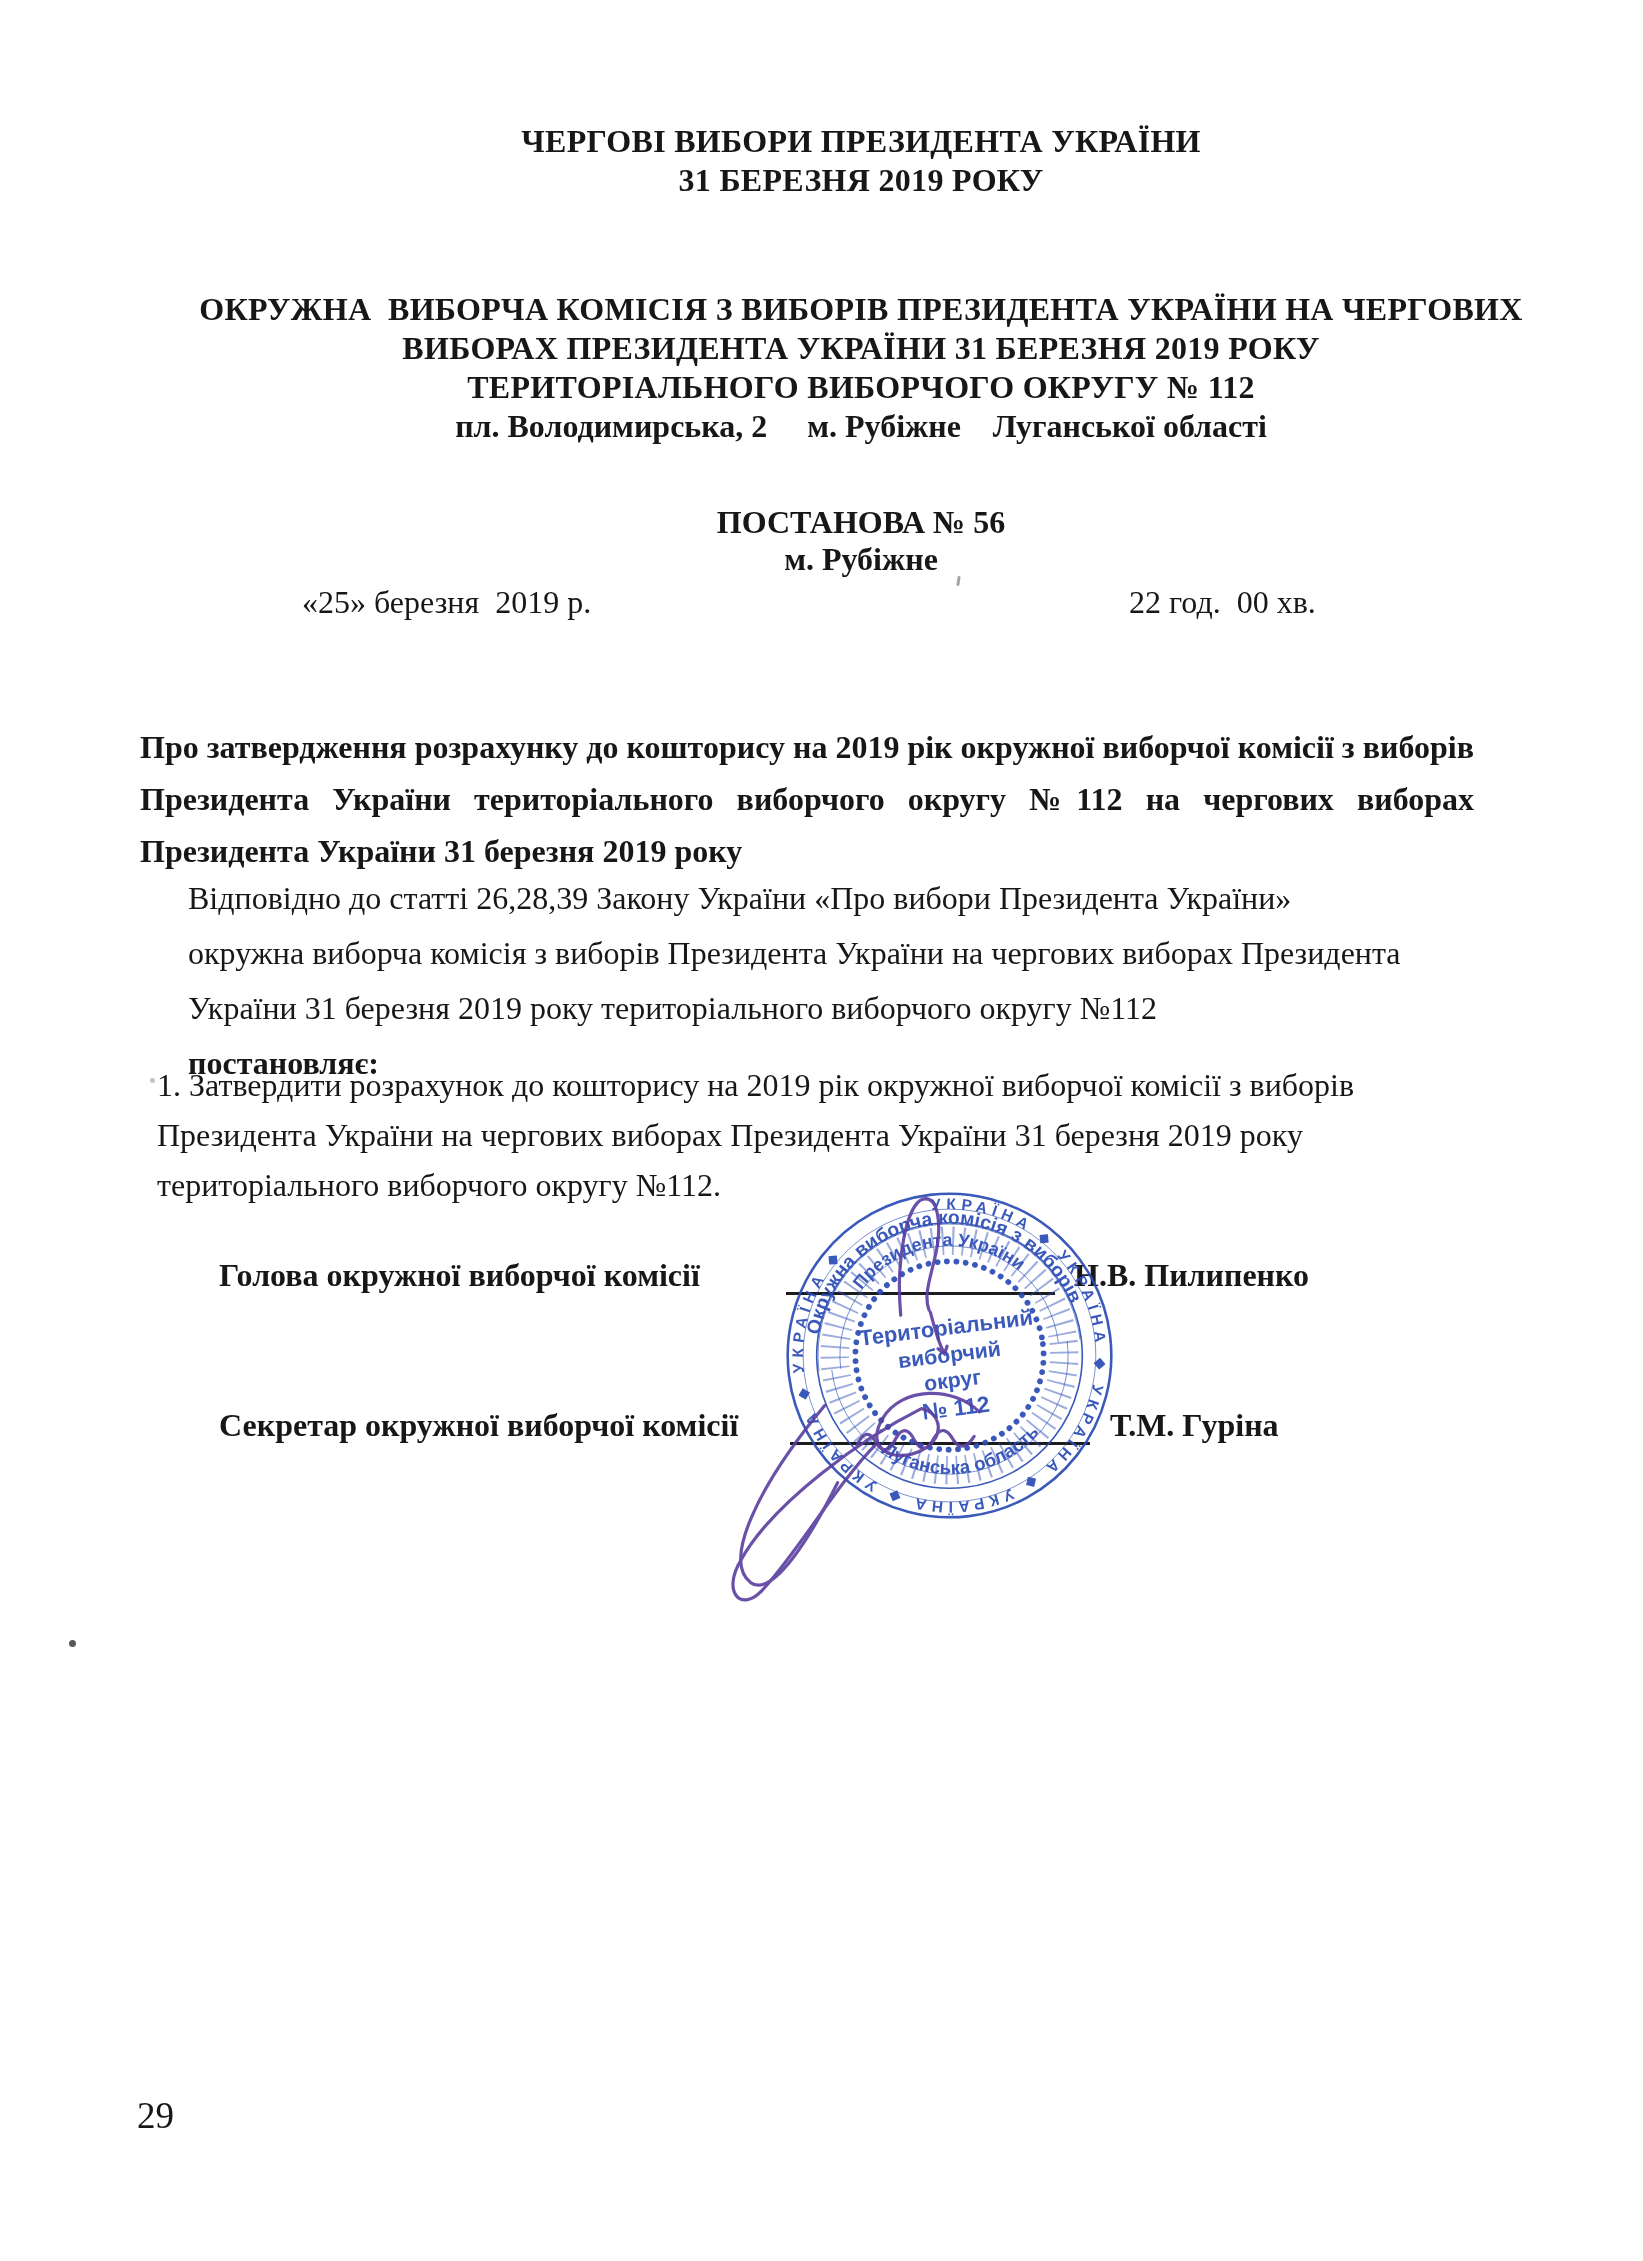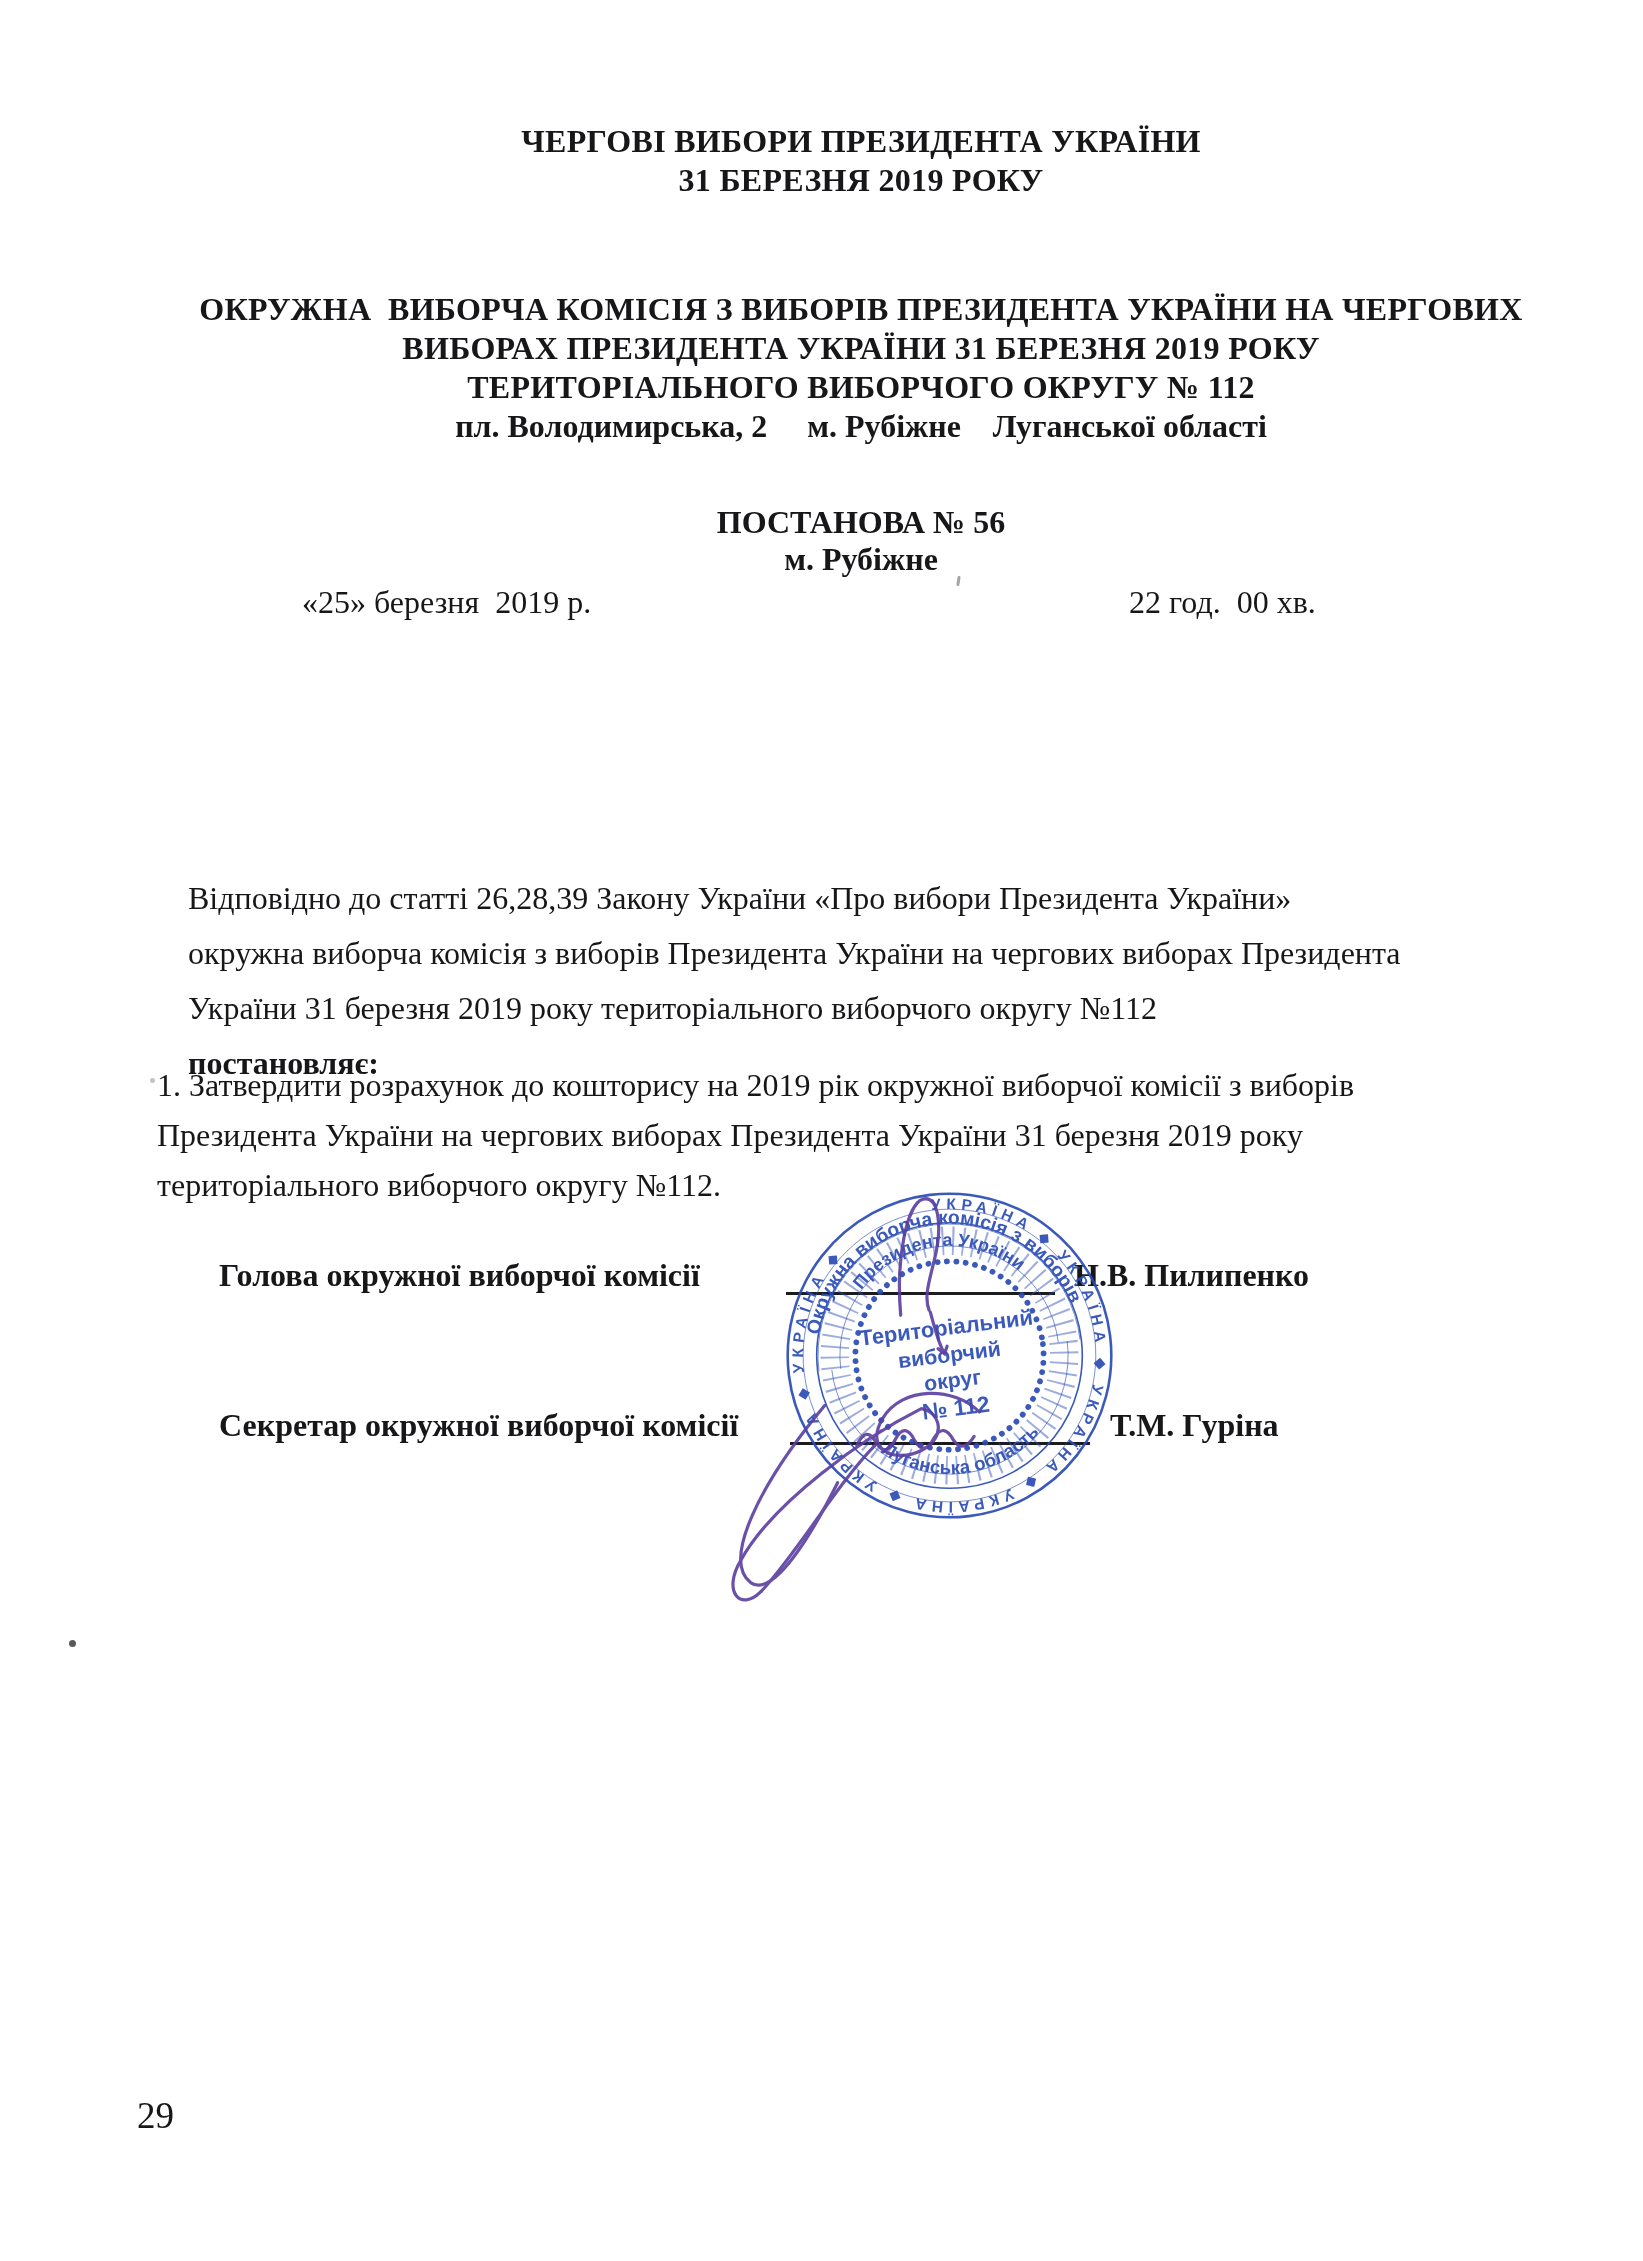--- a/index.html
+++ b/index.html
@@ -76,20 +76,21 @@
   <div class="caps-block" style="top:504px;">
     <div class="res-title">ПОСТАНОВА № 56</div>
     <div class="res-title">м. Рубіжне</div>
   </div>
 
   <div class="date-row">
     <span class="date-left">«25» березня  2019 р.</span>
     <span class="time-right">22 год.  00 хв.</span>
   </div>
 
+  <div class="subject">Про затвердження розрахунку до кошторису на  2019 рік окружної виборчої комісії з виборів Президента України територіального виборчого округу №112 на чергових виборах Президента України 31 березня 2019 року</div>
 
   <div class="preamble-block">
     <div>Відповідно до статті 26,28,39 Закону України «Про вибори Президента України» окружна виборча комісія з виборів Президента України на чергових виборах Президента України 31 березня 2019 року територіального виборчого округу №112</div>
     <div class="resolves">постановляє:</div>
   </div>
 
   <div class="item1">1. Затвердити розрахунок до кошторису на  2019 рік окружної виборчої комісії з виборів Президента України на чергових виборах Президента України 31 березня 2019 року територіального виборчого округу №112.</div>
 
   <div class="sig-row row-head">
     <span class="sig-role">Голова окружної виборчої комісії</span>

